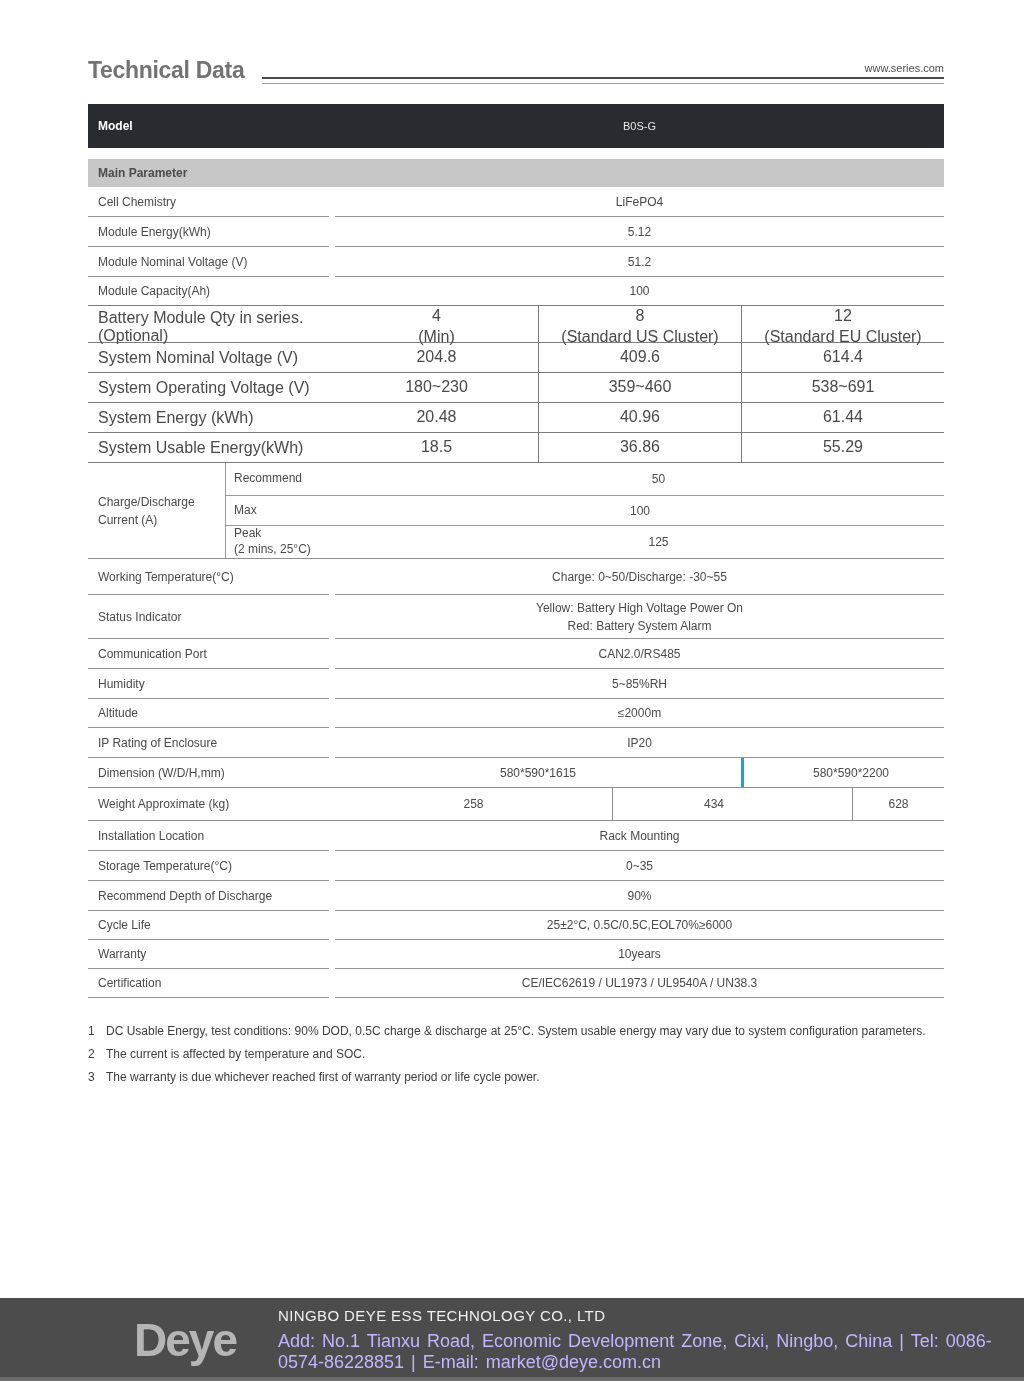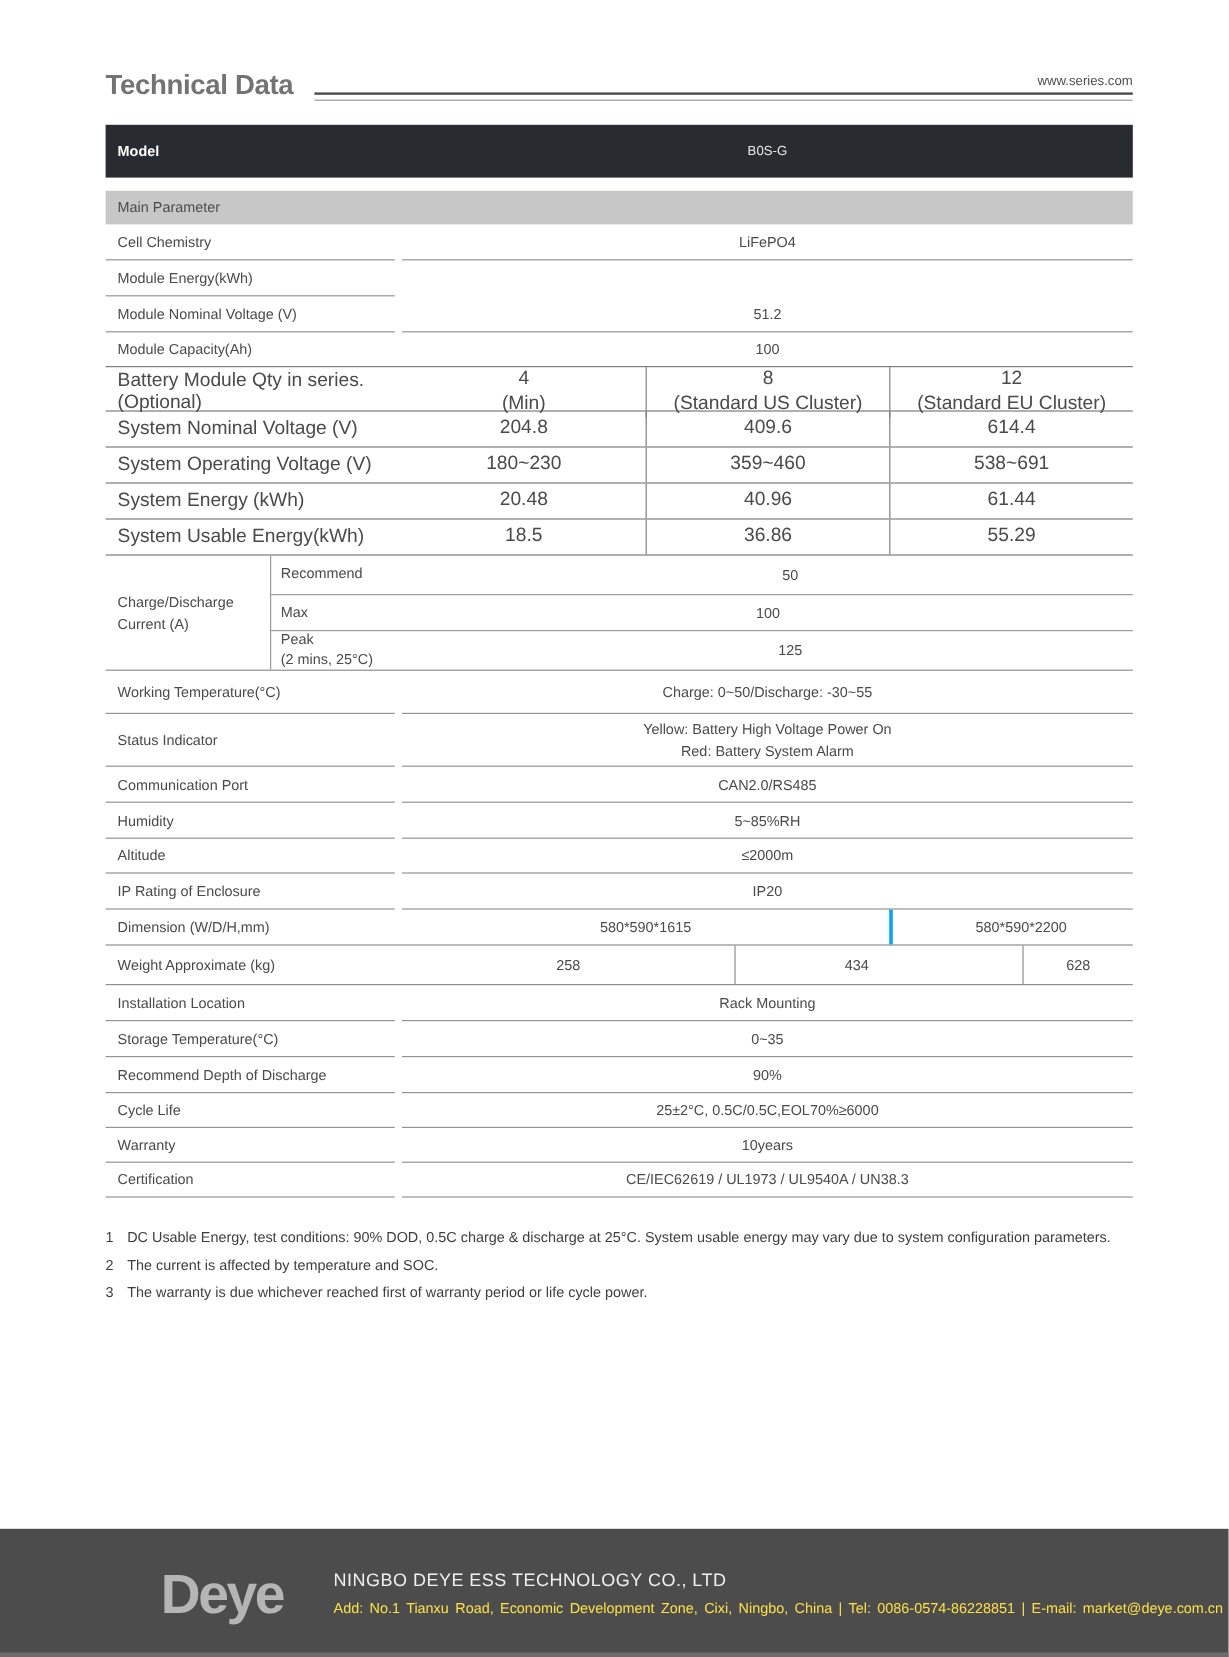--- a/index.html
+++ b/index.html
@@ -15,21 +15,21 @@
   .rule{height:4px;border-top:2px solid #4c4c4c;border-bottom:1px solid #9a9a9a;}
 
   
   .modelbar{margin-top:20px;height:44px;background:#282b30;display:grid;
             grid-template-columns:247px 1fr;align-items:center;}
   .modelbar .mlbl{color:#ffffff;font-weight:bold;font-size:12px;padding-left:10px;}
   .modelbar .mval{color:#e8e8e8;font-size:11px;text-align:center;}
 
   
   .sectionbar{margin-top:11px;height:28px;background:#c7c7c7;display:flex;align-items:center;}
-  .sectionbar .slbl{font-weight:normal;font-size:12px;color:#4c4c4c;padding-left:10px;}
+  .sectionbar .slbl{font-weight:bold;font-size:12px;color:#4c4c4c;padding-left:10px;}
 
   
   .row{display:grid;grid-template-columns:247px 1fr;font-size:12px;}
   .row .lbl{display:flex;align-items:center;padding-left:10px;
             border-bottom:1px solid #949494;margin-right:6px;}
   .row .val{display:flex;flex-direction:column;align-items:center;justify-content:center;
             border-bottom:1px solid #949494;text-align:center;line-height:1.5;}
   .row.noline .lbl,.row.noline .val{border-bottom:none;}
   .h30{height:30px;} .h28{height:28px;} .h29{height:29px;} .h32{height:32px;gap:37px;}
   .h36{height:36px;} .h44{height:44px;}
@@ -66,27 +66,27 @@
   .wrow .c{display:flex;align-items:center;justify-content:center;text-align:center;}
   .wrow .vline{border-left:1px solid #8f8f8f;text-align:center;}
 
   
   .notes{margin-top:22px;}
   .note{display:flex;font-size:12px;color:#3e3e3e;line-height:23px;}
   .note .num{width:18px;flex:0 0 18px;}
   .note .txt{flex:1;}
 
   
-  .footer{position:absolute;left:0;right:0;bottom:0;height:107px;background:#4c4c4c;
+  .footer{position:absolute;left:0;right:0;bottom:0;height:83px;background:#4c4c4c;
           display:flex;align-items:center;padding-left:134px;box-sizing:border-box;}
   .footer-bottom-strip{position:absolute;left:0;right:0;bottom:0;height:4px;background:#6b6b6b;}
   .logo{font-size:46px;font-weight:bold;color:#b5b5b5;letter-spacing:-2px;line-height:1;}
   .ftext{margin-left:42px;}
   .company{font-size:15px;color:#f0f0f0;letter-spacing:0.4px;}
-  .address{font-size:12px;color:#fde047;margin-top:7px;word-spacing:2px;}
+  .address{font-size:18px;color:#c4b5fd;margin-top:7px;word-spacing:2px;}
 </style>
 </head>
 <body>
 
 <div class="page">
   <div class="content">
 
     <div class="header">
       <div class="title">Technical Data</div>
       <div class="rulewrap">
@@ -103,20 +103,21 @@
     <div class="sectionbar">
       <div class="slbl">Main Parameter</div>
     </div>
 
     <div class="row h30">
       <div class="lbl">Cell Chemistry</div>
       <div class="val">LiFePO4</div>
     </div>
     <div class="row h30">
       <div class="lbl">Module Energy(kWh)</div>
+      <div class="val">5.12</div>
     </div>
     <div class="row h30">
       <div class="lbl">Module Nominal Voltage (V)</div>
       <div class="val">51.2</div>
     </div>
     <div class="row h28 noline">
       <div class="lbl">Module Capacity(Ah)</div>
       <div class="val">100</div>
     </div>
 

